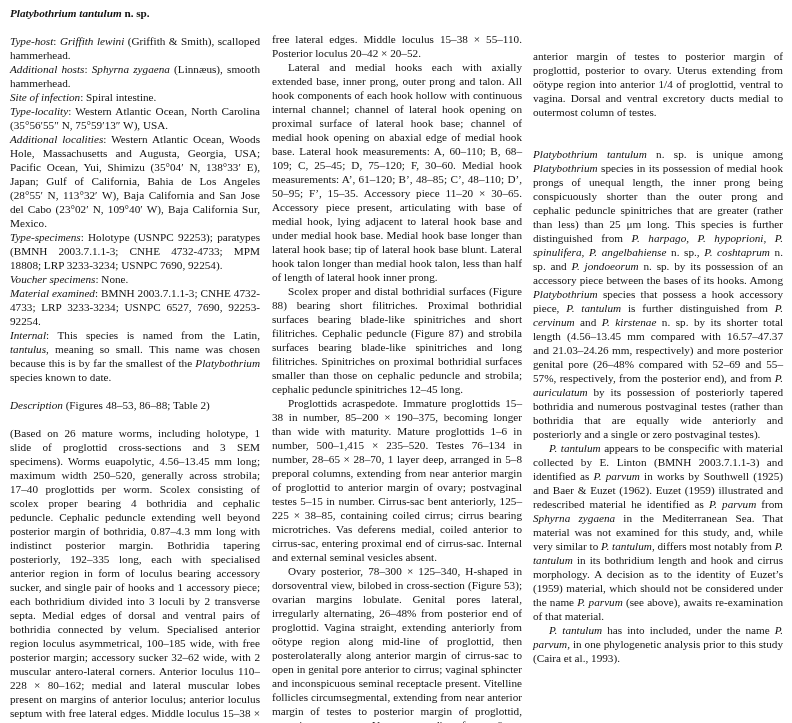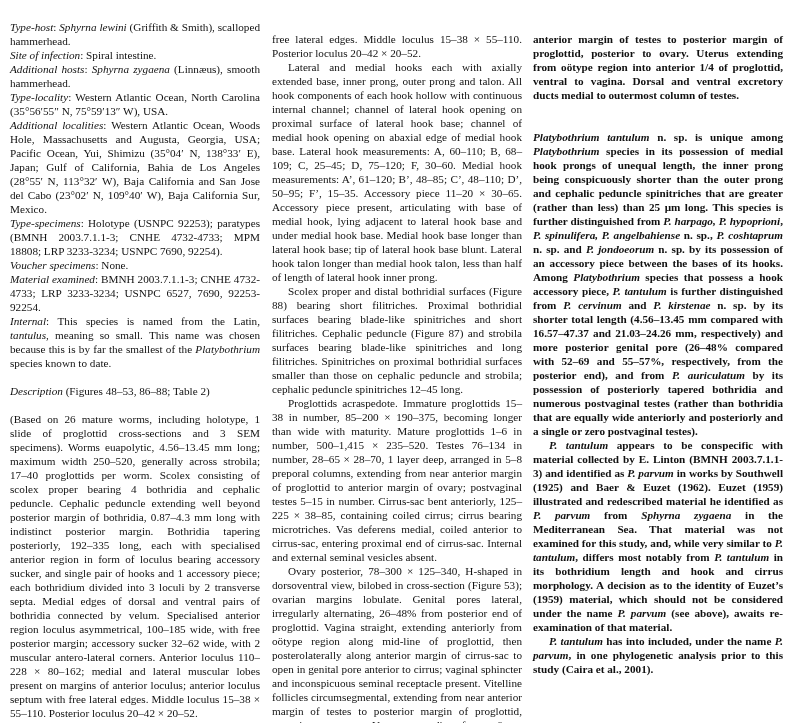--- a/index.html
+++ b/index.html
@@ -10,39 +10,40 @@
     font-size: 11.2px;
     line-height: 14px;
   }
   .col {
     position: absolute; top: 0;
     text-align: justify;
     hyphens: manual;
   }
   #col-left { left: 10px; width: 250px; top: 6px; }
   #col-mid { left: 272px; width: 250px; top: 32px; }
-  #col-right { left: 533px; width: 250px; top: 32px; font-weight: bold; }
+  #col-right { left: 533px; width: 250px; top: 49px; }
   p { margin: 0; }
   .indent { text-indent: 16px; }
   .gap { height: 14px; }
   .title { font-weight: bold; }
   .title i { font-weight: bold; }
   i { font-style: italic; }
   .heading { font-style: italic; }
   .field-label { font-style: italic; }
 </style>
 </head>
 <body>
 
 <div class="col" id="col-left">
+  <p class="title"><i>Platybothrium tantulum</i><span> n. sp.</span></p>
   <div class="gap"></div>
 
-  <p><span class="field-label">Type-host</span>: <i>Sphyrna lewini</i><span> (Griffith &amp; Smith), scalloped hammerhead.</span></p>
+  <p><span class="field-label">Type-host</span>: <i>Griffith lewini</i><span> (Griffith &amp; Smith), scalloped hammerhead.</span></p>
+  <p><span class="field-label">Additional hosts</span>: <i>Sphyrna zygaena</i><span> (Linnæus), smooth hammerhead.</span></p>
   <p><span class="field-label">Site of infection</span><span>: Spiral intestine.</span></p>
-  <p><span class="field-label">Additional hosts</span>: <i>Sphyrna zygaena</i><span> (Linnæus), smooth hammerhead.</span></p>
   <p><span class="field-label">Type-locality</span><span>: Western Atlantic Ocean, North Carolina (35°56′55″ N, 75°59′13″ W), USA.</span></p>
   <p><span class="field-label">Additional localities</span><span>: Western Atlantic Ocean, Woods Hole, Massachusetts and Augusta, Georgia, USA; Pacific Ocean, Yui, Shimizu (35°04′ N, 138°33′ E), Japan; Gulf of California, Bahia de Los Angeles (28°55′ N, 113°32′ W), Baja California and San Jose del Cabo (23°02′ N, 109°40′ W), Baja California Sur, Mexico.</span></p>
   <p><span class="field-label">Type-specimens</span><span>: Holotype (USNPC 92253); paratypes (BMNH 2003.7.1.1-3; CNHE 4732-4733; MPM 18808; LRP 3233-3234; USNPC 7690, 92254).</span></p>
   <p><span class="field-label">Voucher specimens</span><span>: None.</span></p>
   <p><span class="field-label">Material examined</span><span>: BMNH 2003.7.1.1-3; CNHE 4732-4733; LRP 3233-3234; USNPC 6527, 7690, 92253-92254.</span></p>
   <p><span class="field-label">Internal</span><span>: This species is named from the Latin, </span><i>tantulus</i><span>, meaning so small. This name was chosen because this is by far the smallest of the </span><i>Platybothrium</i><span> species known to date.</span></p>
   <div class="gap"></div>
 
   <p><span class="heading">Description</span><span> (Figures 48–53, 86–88; Table 2)</span></p>
   <div class="gap"></div>
@@ -60,14 +61,14 @@
 
 <div class="col" id="col-right">
   <p>anterior margin of testes to posterior margin of proglottid, posterior to ovary. Uterus extending from oötype region into anterior 1/4 of proglottid, ventral to vagina. Dorsal and ventral excretory ducts medial to outermost column of testes.</p>
   <div class="gap"></div>
   <div class="gap"></div>
 
   <p><i>Platybothrium tantulum</i><span> n. sp. is unique among </span><i>Platybothrium</i><span> species in its possession of medial hook prongs of unequal length, the inner prong being conspicuously shorter than the outer prong and cephalic peduncle spinitriches that are greater (rather than less) than 25 μm long. This species is further distinguished from </span><i>P. harpago, P. hypoprioni</i><span>, </span><i>P. spinulifera, P. angelbahiense</i><span> n. sp., </span><i>P. coshtaprum</i><span> n. sp. and </span><i>P. jondoeorum</i><span> n. sp. by its possession of an accessory piece between the bases of its hooks. Among </span><i>Platybothrium</i><span> species that possess a hook accessory piece, </span><i>P. tantulum</i><span> is further distinguished from </span><i>P. cervinum</i><span> and </span><i>P. kirstenae</i><span> n. sp. by its shorter total length (4.56–13.45 mm compared with 16.57–47.37 and 21.03–24.26 mm, respectively) and more posterior genital pore (26–48% compared with 52–69 and 55–57%, respectively, from the posterior end), and from </span><i>P. auriculatum</i><span> by its possession of posteriorly tapered bothridia and numerous postvaginal testes (rather than bothridia that are equally wide anteriorly and posteriorly and a single or zero postvaginal testes).</span></p>
 
   <p class="indent"><i>P. tantulum</i><span> appears to be conspecific with material collected by E. Linton (BMNH 2003.7.1.1-3) and identified as </span><i>P. parvum</i><span> in works by Southwell (1925) and Baer &amp; Euzet (1962). Euzet (1959) illustrated and redescribed material he identified as </span><i>P. parvum</i><span> from </span><i>Sphyrna zygaena</i><span> in the Mediterranean Sea. That material was not examined for this study, and, while very similar to </span><i>P. tantulum</i><span>, differs most notably from </span><i>P. tantulum</i><span> in its bothridium length and hook and cirrus morphology. A decision as to the identity of Euzet’s (1959) material, which should not be considered under the name </span><i>P. parvum</i><span> (see above), awaits re-examination of that material.</span></p>
 
-  <p class="indent"><i>P. tantulum</i><span> has into included, under the name </span><i>P. parvum</i><span>, in one phylogenetic analysis prior to this study (Caira et al., 2001).</span></p>
+  <p class="indent"><i>P. tantulum</i><span> has into included, under the name </span><i>P. parvum</i><span>, in one phylogenetic analysis prior to this study (Caira et al., 1993).</span></p>
 </div>
 
 </body></html>

